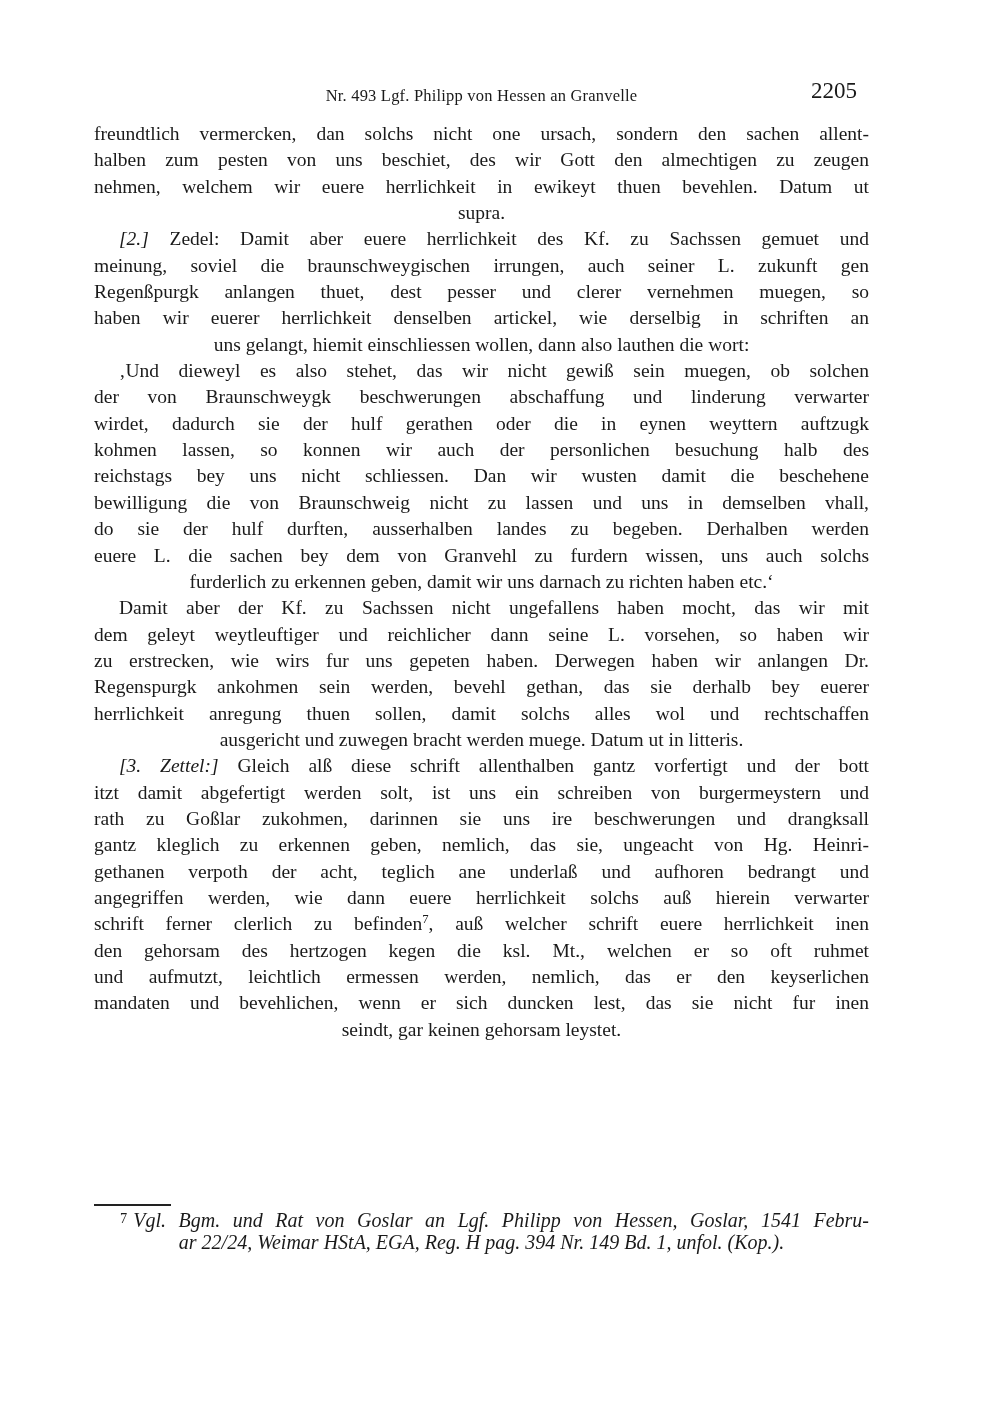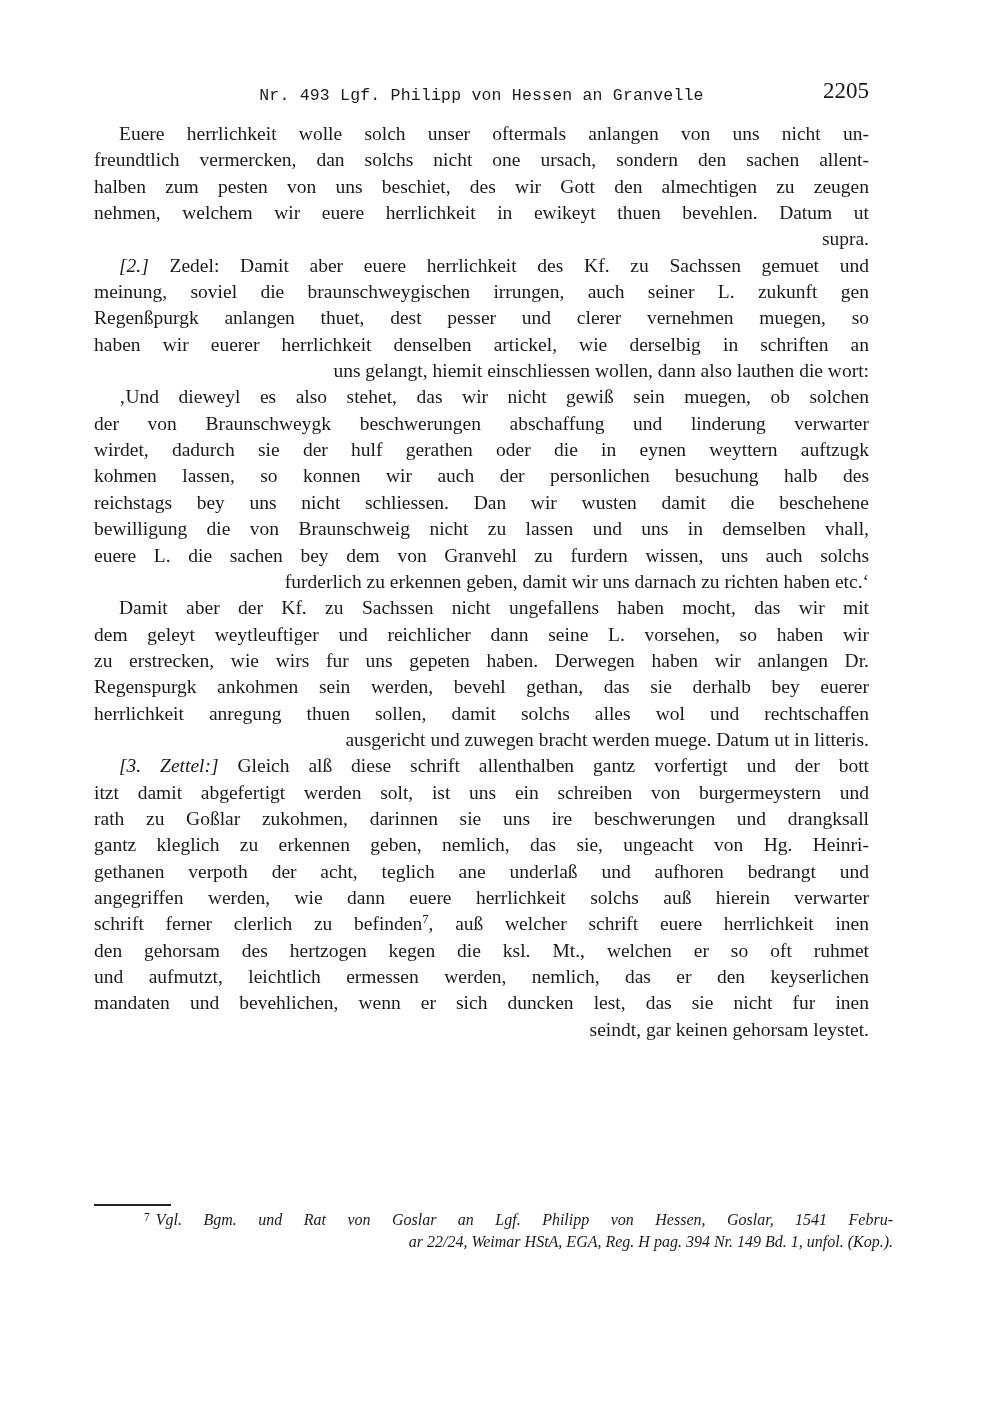--- a/index.html
+++ b/index.html
@@ -8,79 +8,79 @@
     width: 1004px;
     height: 1418px;
     background: #ffffff;
     font-family: "Liberation Serif", "DejaVu Serif", serif;
     color: #1a1a1a;
     overflow: hidden;
   }
   .header { position: absolute; top: 78px; left: 94px; width: 775px; height: 30px; }
   .running-title {
     position: absolute; left: 0; right: 0; top: 8px;
-    text-align: center; font-size: 16.5px; letter-spacing: 0.2px; font-family: Liberation Mono, monospace;
+    text-align: center; font-size: 16.5px; letter-spacing: 0.2px;
   }
   .page-number {
-    position: absolute; right: 0; top: 0;
+    position: absolute; right: 12px; top: 0;
     font-size: 23px;
   }
   .body-block {
     position: absolute; top: 121px; left: 94px; width: 775px;
     font-size: 19.5px; line-height: 26.35px;
   }
-  .line { text-align: right; white-space: normal; }
+  .line { text-align: center; white-space: normal; }
   .line.j { text-align: justify; text-align-last: justify; }
   .line.indent { text-indent: 25px; }
   .it { font-style: italic; }
   sup { font-size: 0.65em; line-height: 0; }
   .footnote-sep {
     position: absolute; top: 1204px; left: 94px; width: 77px;
     border-top: 2px solid #222222;
   }
   .footnote-block {
     position: absolute; top: 1209px; left: 94px; width: 775px;
-    font-size: 16px; line-height: 22.4px; margin-left: 24px;
+    font-size: 20px; line-height: 22.4px;
   }
   .footnote-block .line.indent { text-indent: 26px; }
   .fn-text { font-style: italic; }
   .fn-marker { font-style: normal; font-size: 0.72em; vertical-align: 4px; padding-right: 6px; }
 </style>
 </head>
 <body>
 
 <div class="page">
 
   <div class="header">
     <div class="running-title">Nr. 493 Lgf. Philipp von Hessen an Granvelle</div>
     <div class="page-number">2205</div>
   </div>
 
   <div class="body-block">
       <div>
-        <div class="line indent j"><span>Euere herrlichkeit wolle solch unser oftermals anlangen von uns nicht un-</span></div>
         <div class="line j"><span>freundtlich vermercken, dan solchs nicht one ursach, sondern den sachen allent-</span></div>
         <div class="line j"><span>halben zum pesten von uns beschiet, des wir Gott den almechtigen zu zeugen</span></div>
         <div class="line j"><span>nehmen, welchem wir euere herrlichkeit in ewikeyt thuen bevehlen. Datum ut</span></div>
         <div class="line"><span>supra.</span></div>
       </div>
       <div>
         <div class="line indent j"><span class="it">[2.]</span><span> Zedel: Damit aber euere herrlichkeit des Kf. zu Sachssen gemuet und</span></div>
         <div class="line j"><span>meinung, soviel die braunschweygischen irrungen, auch seiner L. zukunft gen</span></div>
         <div class="line j"><span>Regenßpurgk anlangen thuet, dest pesser und clerer vernehmen muegen, so</span></div>
         <div class="line j"><span>haben wir euerer herrlichkeit denselben artickel, wie derselbig in schriften an</span></div>
         <div class="line"><span>uns gelangt, hiemit einschliessen wollen, dann also lauthen die wort:</span></div>
       </div>
       <div>
         <div class="line indent j"><span>‚Und dieweyl es also stehet, das wir nicht gewiß sein muegen, ob solchen</span></div>
         <div class="line j"><span>der von Braunschweygk beschwerungen abschaffung und linderung verwarter</span></div>
         <div class="line j"><span>wirdet, dadurch sie der hulf gerathen oder die in eynen weyttern auftzugk</span></div>
         <div class="line j"><span>kohmen lassen, so konnen wir auch der personlichen besuchung halb des</span></div>
         <div class="line j"><span>reichstags bey uns nicht schliessen. Dan wir wusten damit die beschehene</span></div>
         <div class="line j"><span>bewilligung die von Braunschweig nicht zu lassen und uns in demselben vhall,</span></div>
+        <div class="line j"><span>do sie der hulf durften, ausserhalben landes zu begeben. Derhalben werden</span></div>
         <div class="line j"><span>euere L. die sachen bey dem von Granvehl zu furdern wissen, uns auch solchs</span></div>
         <div class="line"><span>furderlich zu erkennen geben, damit wir uns darnach zu richten haben etc.‘</span></div>
       </div>
       <div>
         <div class="line indent j"><span>Damit aber der Kf. zu Sachssen nicht ungefallens haben mocht, das wir mit</span></div>
         <div class="line j"><span>dem geleyt weytleuftiger und reichlicher dann seine L. vorsehen, so haben wir</span></div>
         <div class="line j"><span>zu erstrecken, wie wirs fur uns gepeten haben. Derwegen haben wir anlangen Dr.</span></div>
         <div class="line j"><span>Regenspurgk ankohmen sein werden, bevehl gethan, das sie derhalb bey euerer</span></div>
         <div class="line j"><span>herrlichkeit anregung thuen sollen, damit solchs alles wol und rechtschaffen</span></div>
         <div class="line"><span>ausgericht und zuwegen bracht werden muege. Datum ut in litteris.</span></div>

